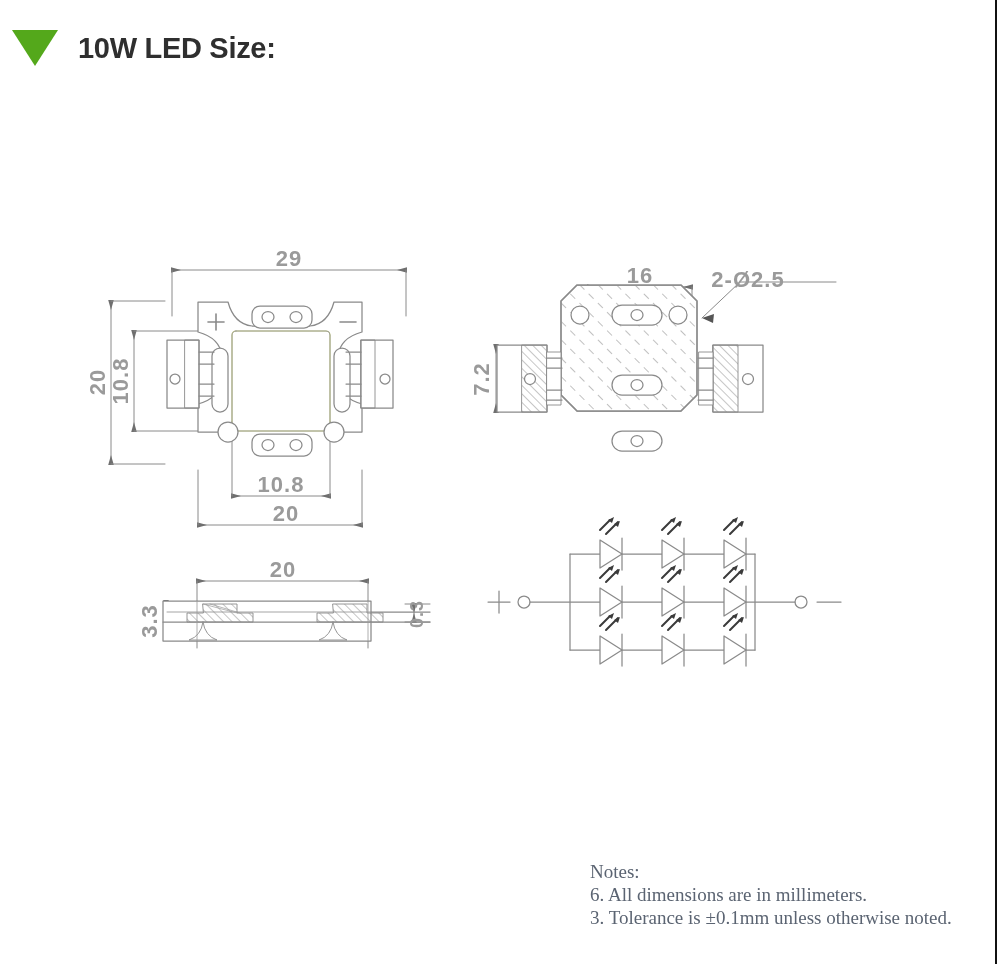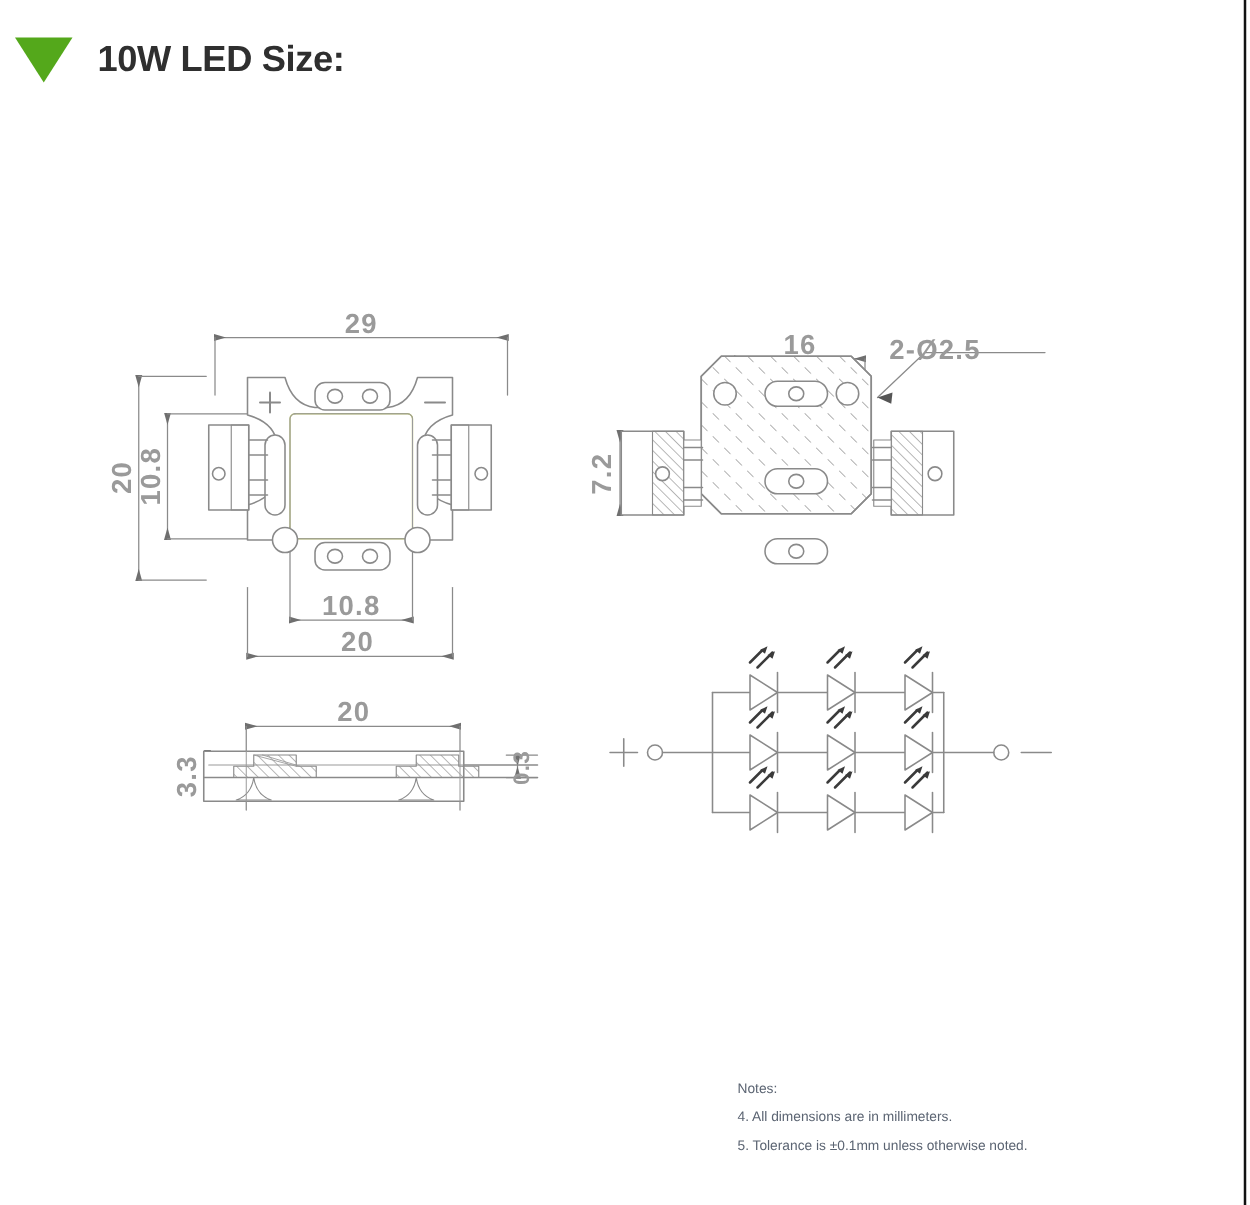--- a/index.html
+++ b/index.html
@@ -67,22 +67,22 @@
     font-weight: bold;
   }
   #drawing svg { display: block; }
   
   #notes {
     position: absolute;
     left: 590px;
     top: 860px;
     width: 400px;
     color: #5b6472;
-    font-size: 11px;
-    font-family: Liberation Sans, sans-serif;
+    font-size: 19px;
+    font-family: Liberation Serif, serif;
     line-height: 23px;
   }
   #notes .note-line { white-space: nowrap; }
 </style>
 </head>
 <body>
 
 <div id="page">
 
   <div id="right-edge-rule"></div>
@@ -454,17 +454,17 @@
         <text x="499" y="602">+</text>
         <text x="829" y="602">−</text>
         <text x="216" y="322">+</text>
         <text x="348" y="322">−</text>
       </g>
     </svg>
   </div>
 
   <div id="notes">
     <div class="note-line">Notes:</div>
-    <div class="note-line">4. All dimensions are in millimeters.</div>
-    <div class="note-line">5. Tolerance is ±0.1mm unless otherwise noted.</div>
+    <div class="note-line">6. All dimensions are in millimeters.</div>
+    <div class="note-line">3. Tolerance is ±0.1mm unless otherwise noted.</div>
   </div>
 
 </div>
 
 </body></html>

